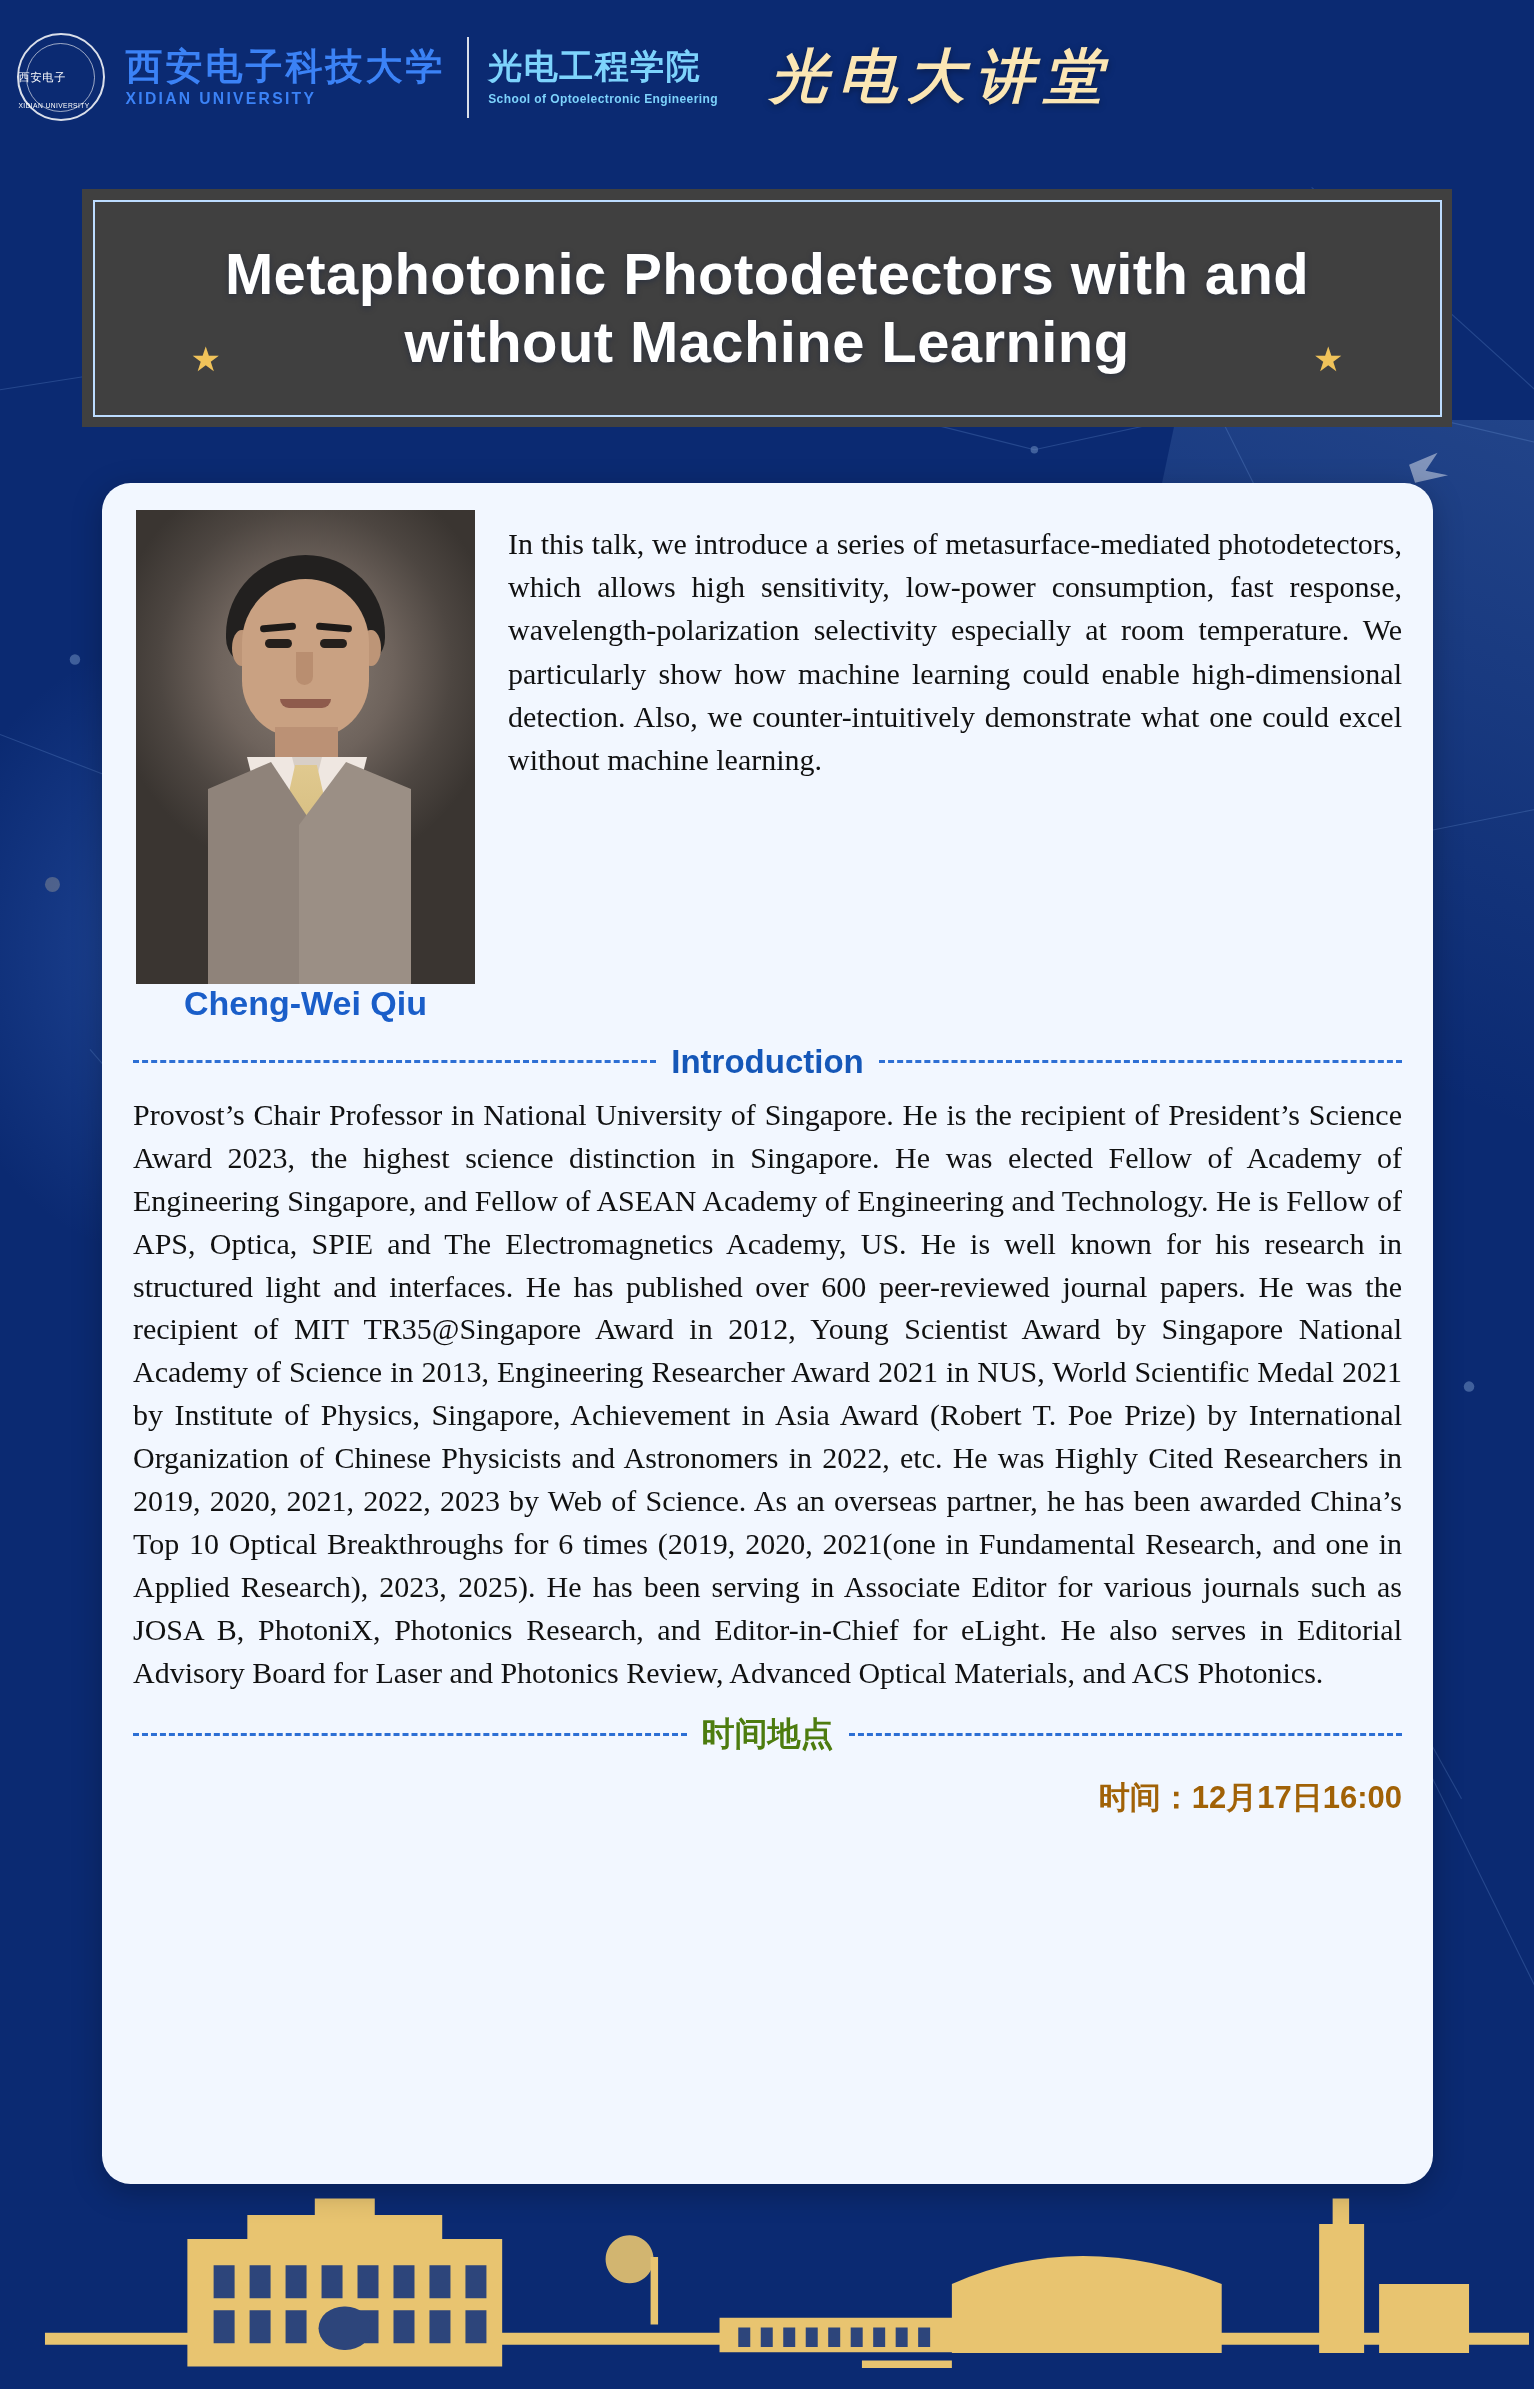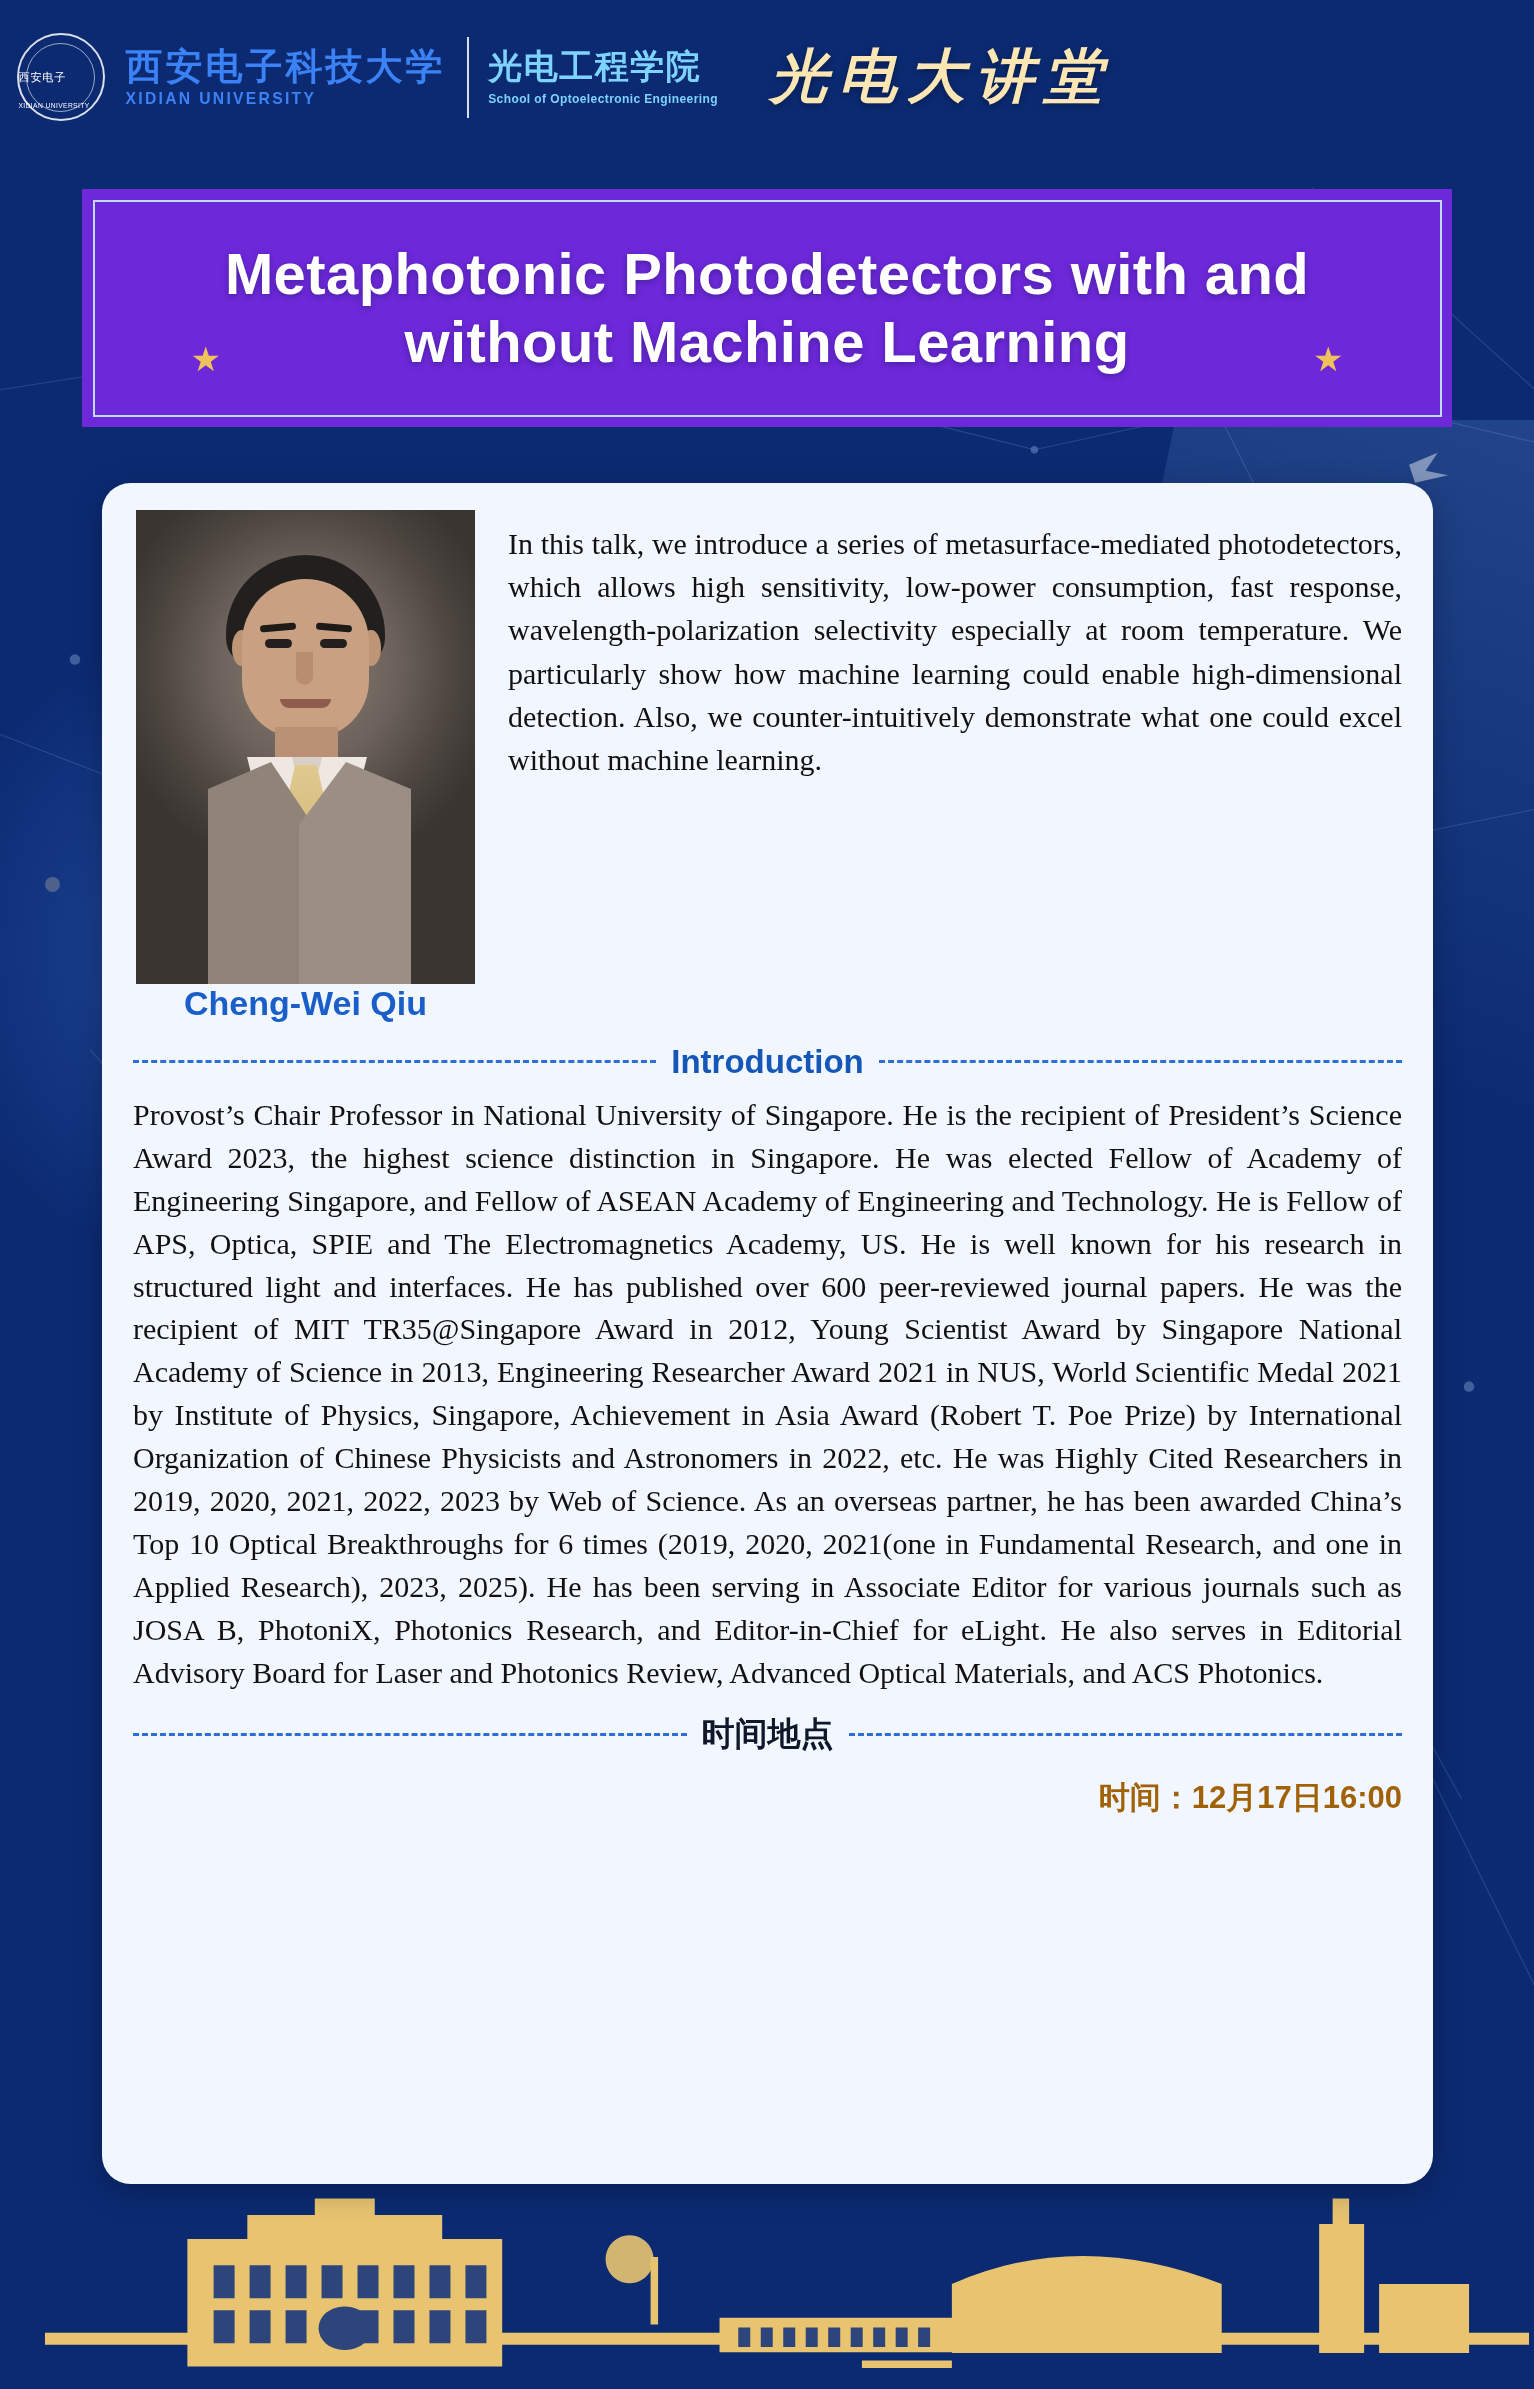--- a/index.html
+++ b/index.html
@@ -74,21 +74,21 @@
     margin-left: 52px;
     font-family:"DejaVu Serif", serif;
     font-size: 58px; font-weight:700; font-style: italic;
     color:#fbe6b4; letter-spacing: 10.5px;
     text-shadow: 0 2.2px 7.5px rgba(0,0,0,0.35);
   }
 
   
   .title-banner {
     position:absolute; left: 82px; top: 189px; width: 1370px; height: 238px;
-    background: #6d28d9;
+    background: #404040;
     z-index: 6;
     padding: 10.5px;
   }
   .title-inner {
     width:100%; height:100%;
     border: 2.2px solid #bcdcff;
     display:flex; align-items:center; justify-content:center;
     position:relative;
   }
   .title-text {
@@ -154,21 +154,21 @@
   }
 
   .intro-wrap { padding: 19.5px 31px 0 31px; }
   .intro-text {
     font-family:"Liberation Serif", serif;
     font-size: 30px; line-height: 1.43; color:#111;
     text-align: justify; margin-top: 13.5px;
   }
 
   .timeplace-head { padding: 18px 31px 0 31px; }
-  .tp-label { color:#0f172a; font-size: 33px; font-weight:700; white-space:nowrap; }
+  .tp-label { color:#4d7c0f; font-size: 33px; font-weight:700; white-space:nowrap; }
   .tp-row {
     display:flex; justify-content:flex-end; gap: 72px;
     margin-top: 19.5px; color:#a16207; font-size: 31px; font-weight:700;
   }
   .tp-row .lab { font-weight:700; }
 
   
   .footer {
     position:absolute; left:0; bottom:0; width:100%; height:195px; z-index:4;
   }

